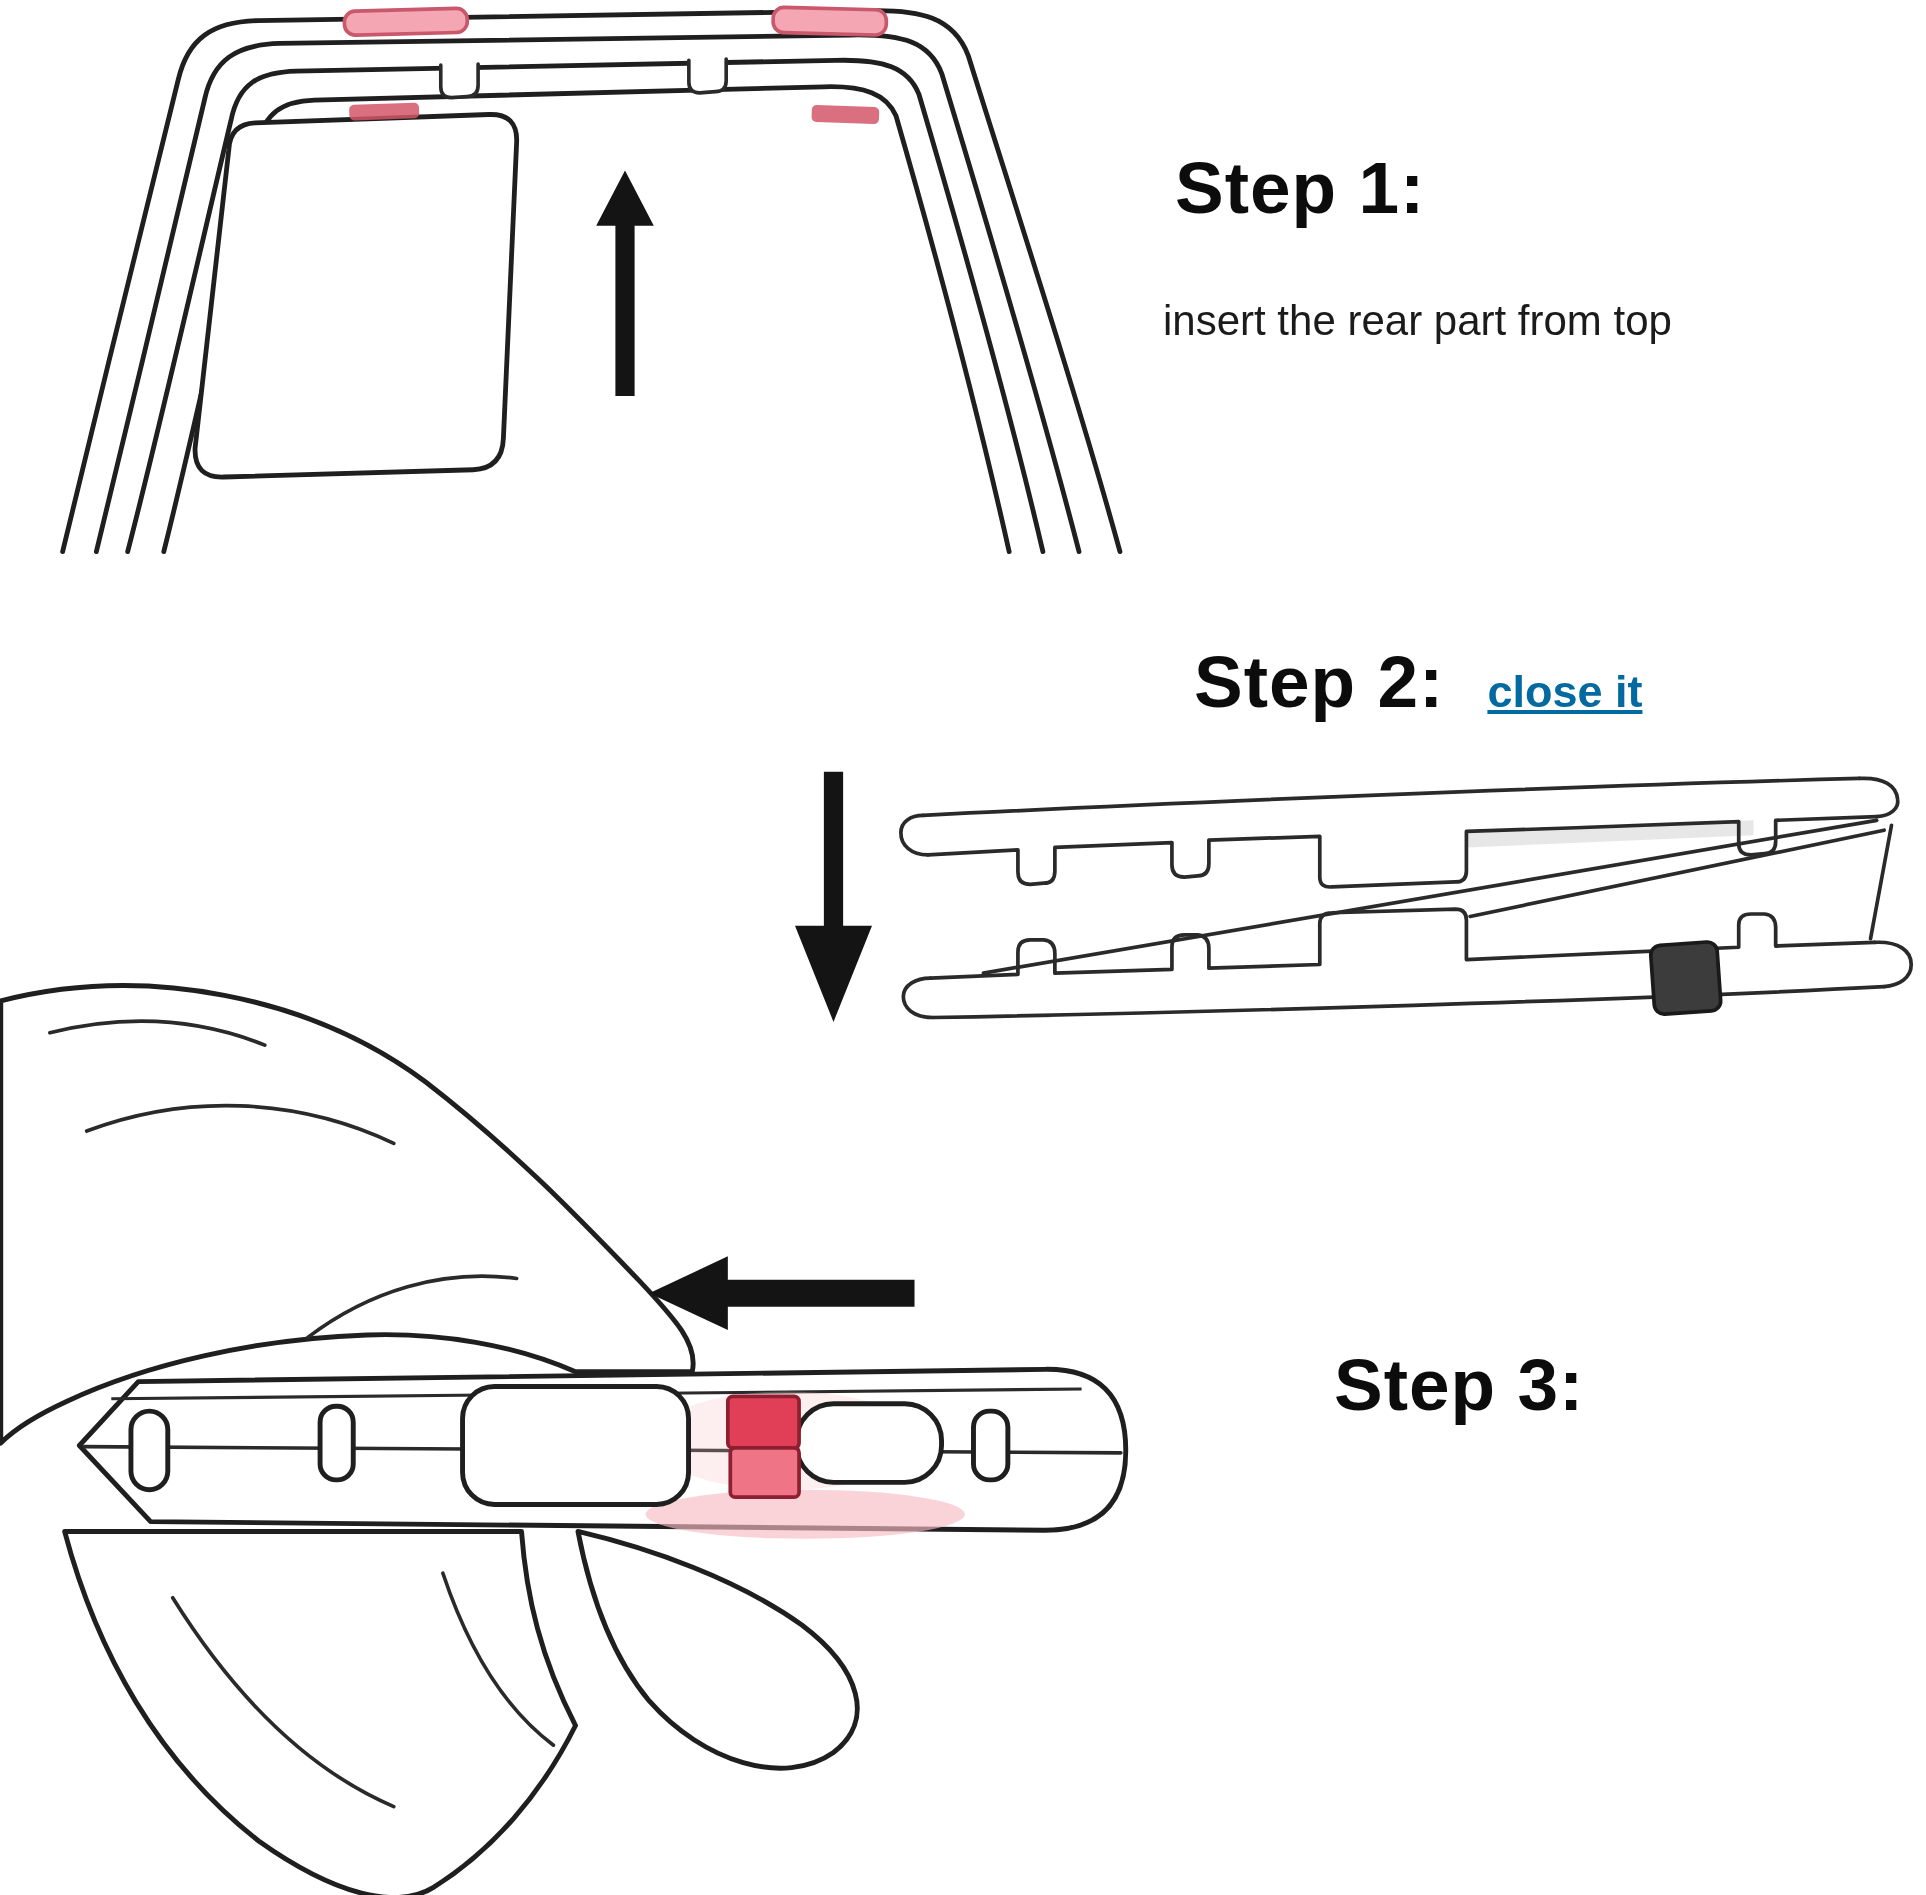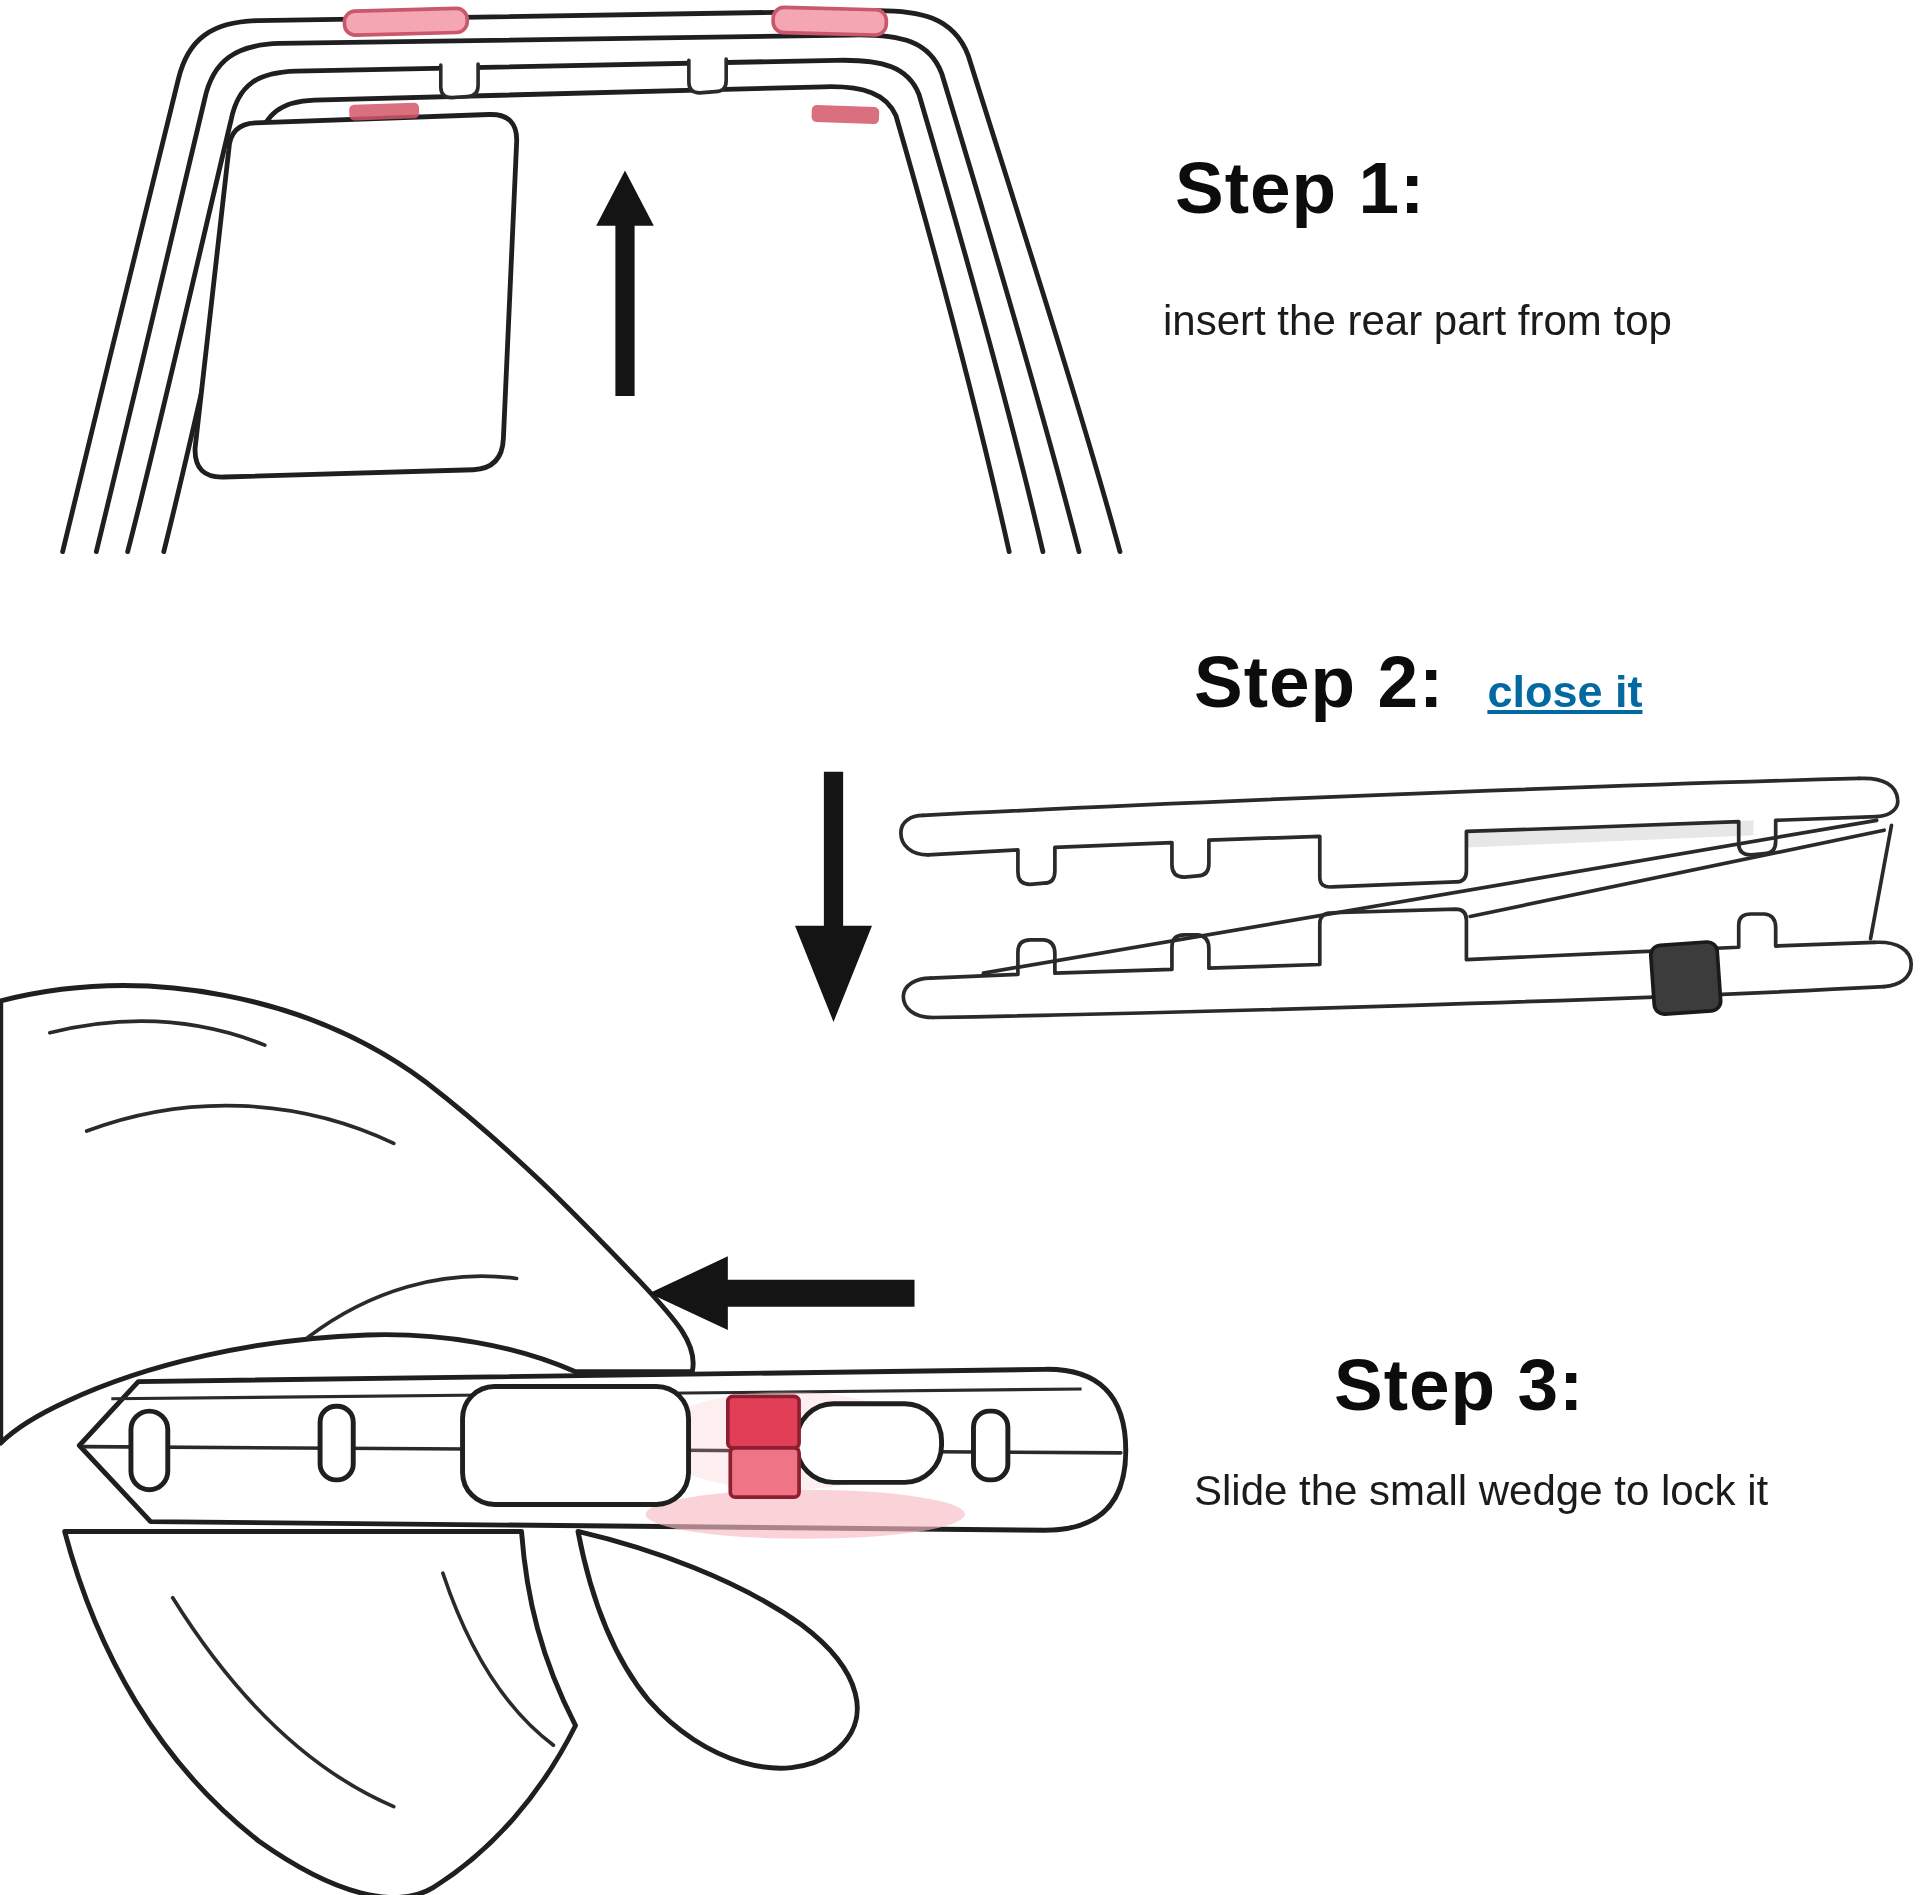--- a/index.html
+++ b/index.html
@@ -109,18 +109,15 @@
     <rect class="sketch whitefill" x="648" y="402" width="118" height="64" rx="30"></rect>
     <rect class="sketch whitefill" x="792" y="408" width="28" height="56" rx="13"></rect>
 
     <rect x="592" y="396" width="58" height="42" rx="4" stroke="#8e1f30" stroke-width="3" fill="#e03f57"></rect>
     <rect x="594" y="438" width="56" height="40" rx="4" stroke="#8e1f30" stroke-width="3" fill="#ee7486"></rect>
 
     <polygon points="528,312 592,282 592,301 744,301 744,323 592,323 592,342" fill="#141414"></polygon>
   </svg>
 
   <div class="abs step-title" style="left:1334px; top:1343px;">Step 3:</div>
-  <div class="abs step-desc" style="left:1194px; top:1459px;">
-    <span>Slide the small wedge to lock it</span>
-  </div>
 
 </div>
 
 
 </body></html>

